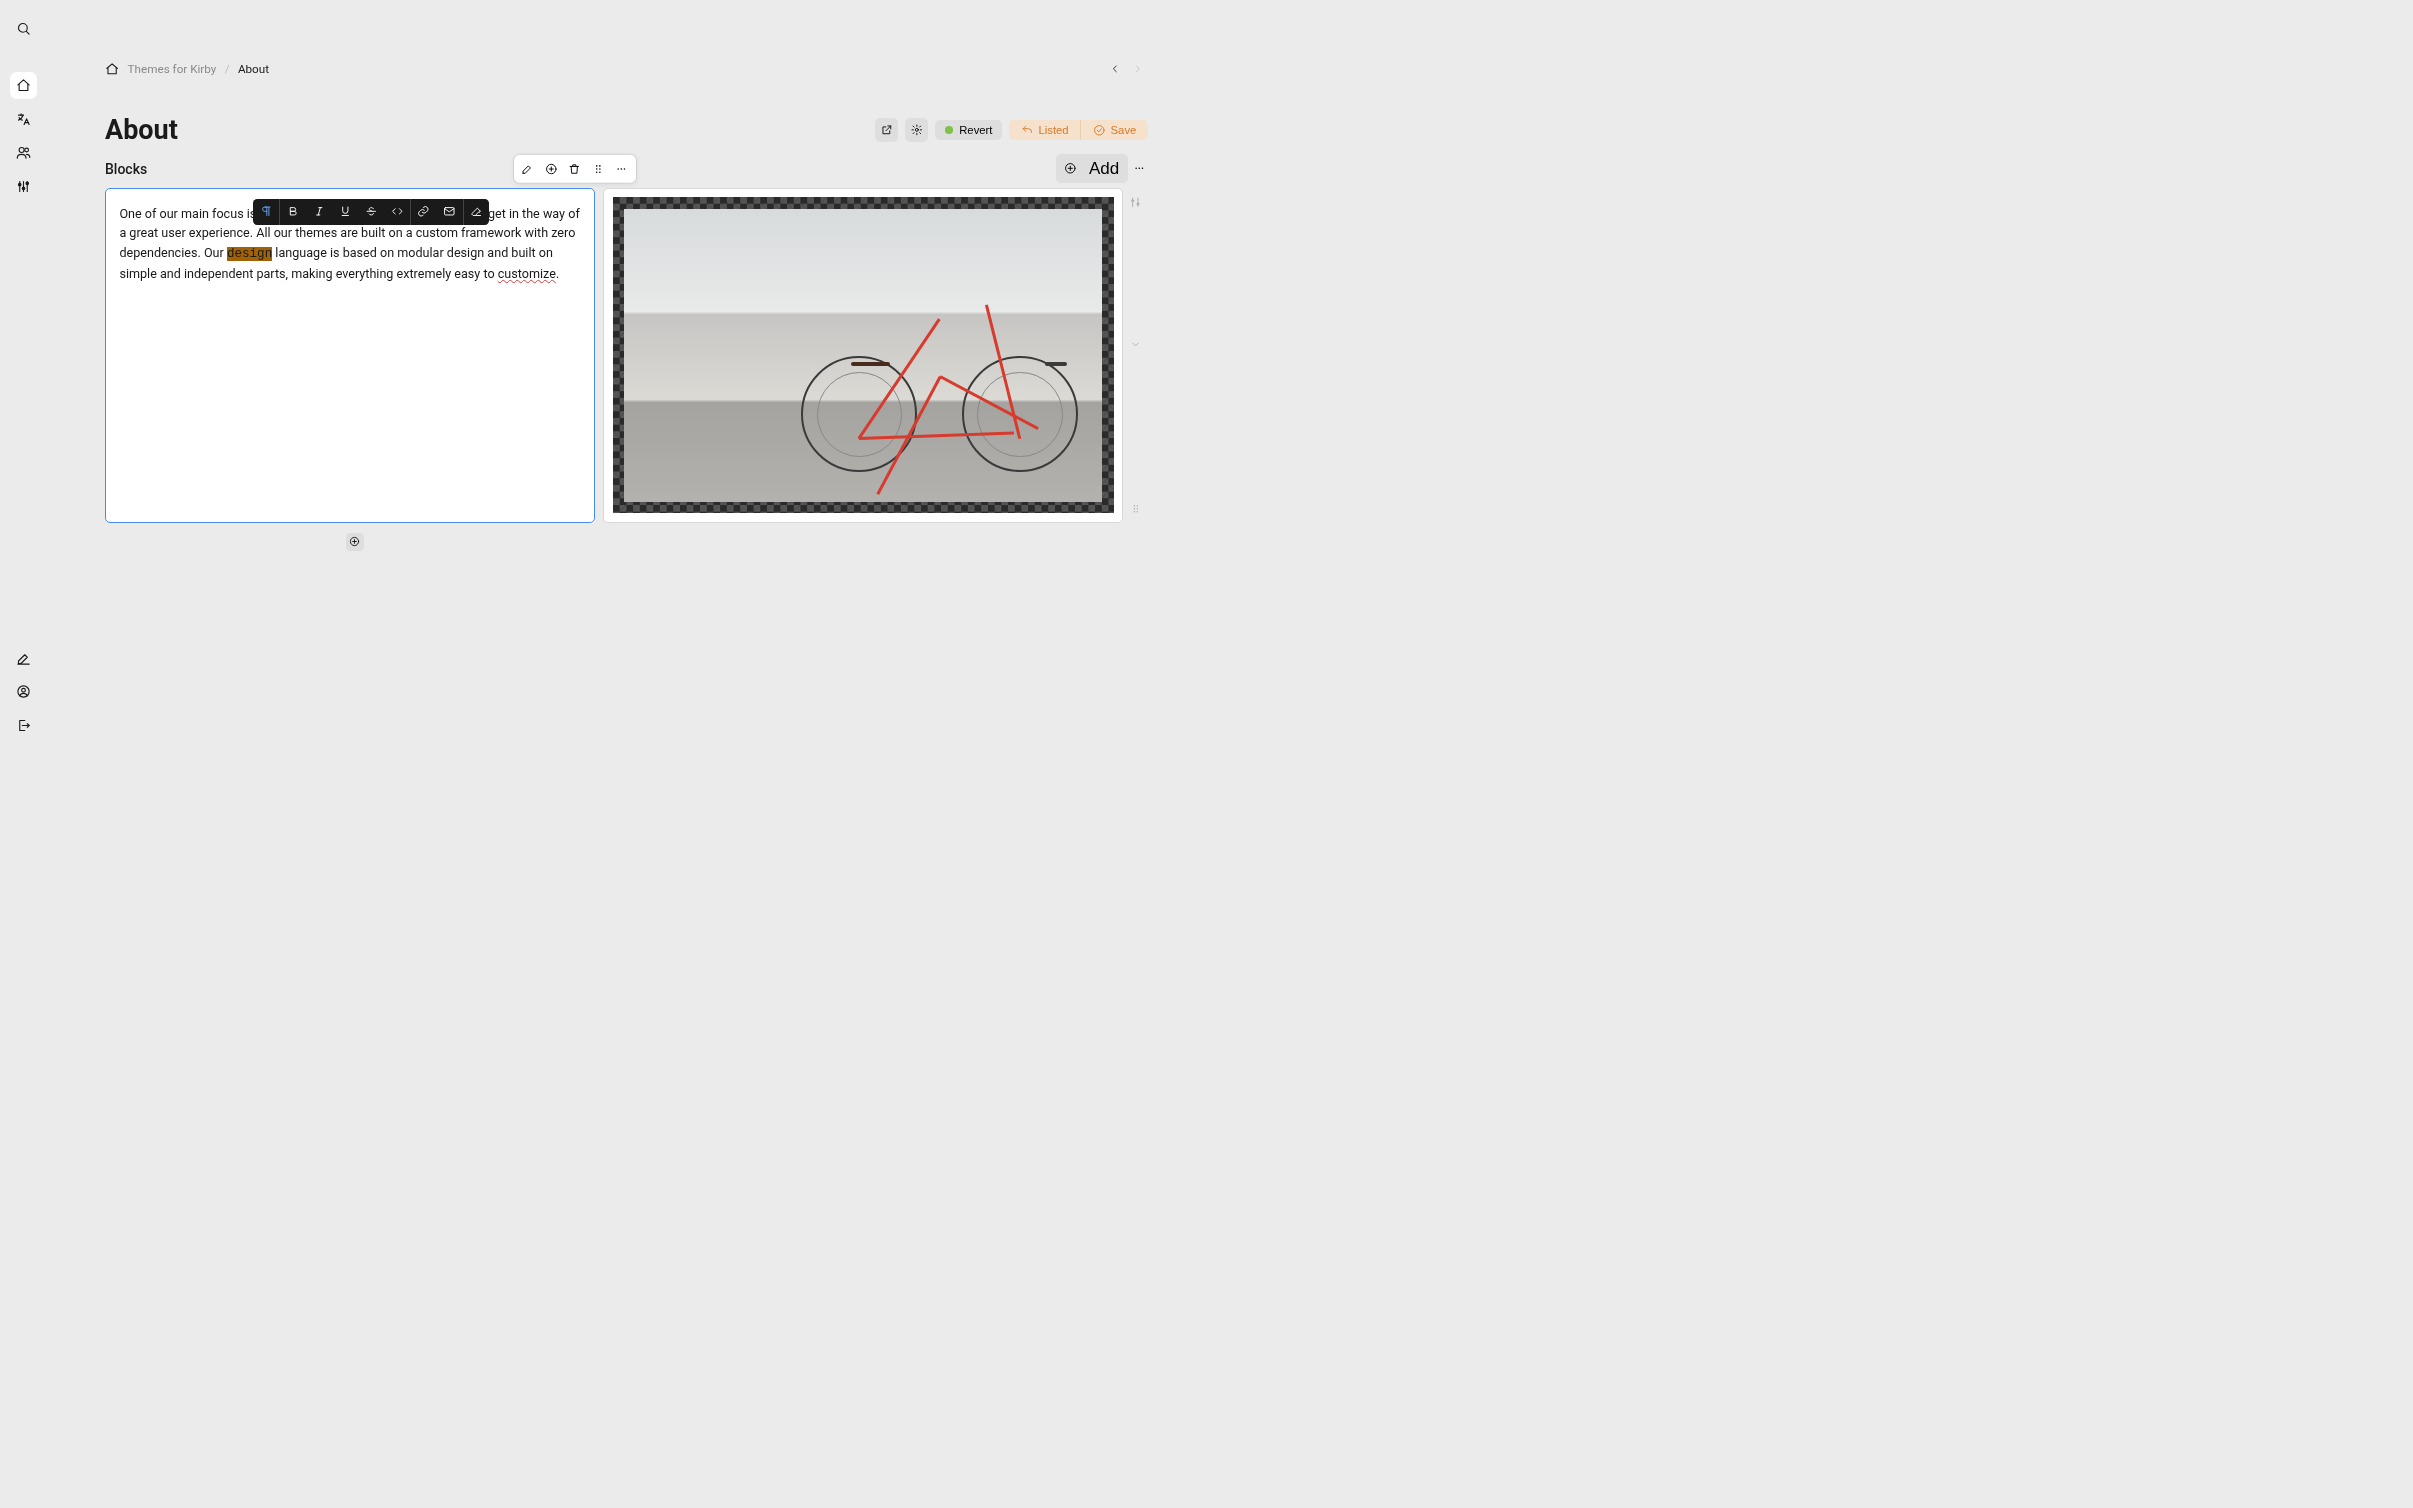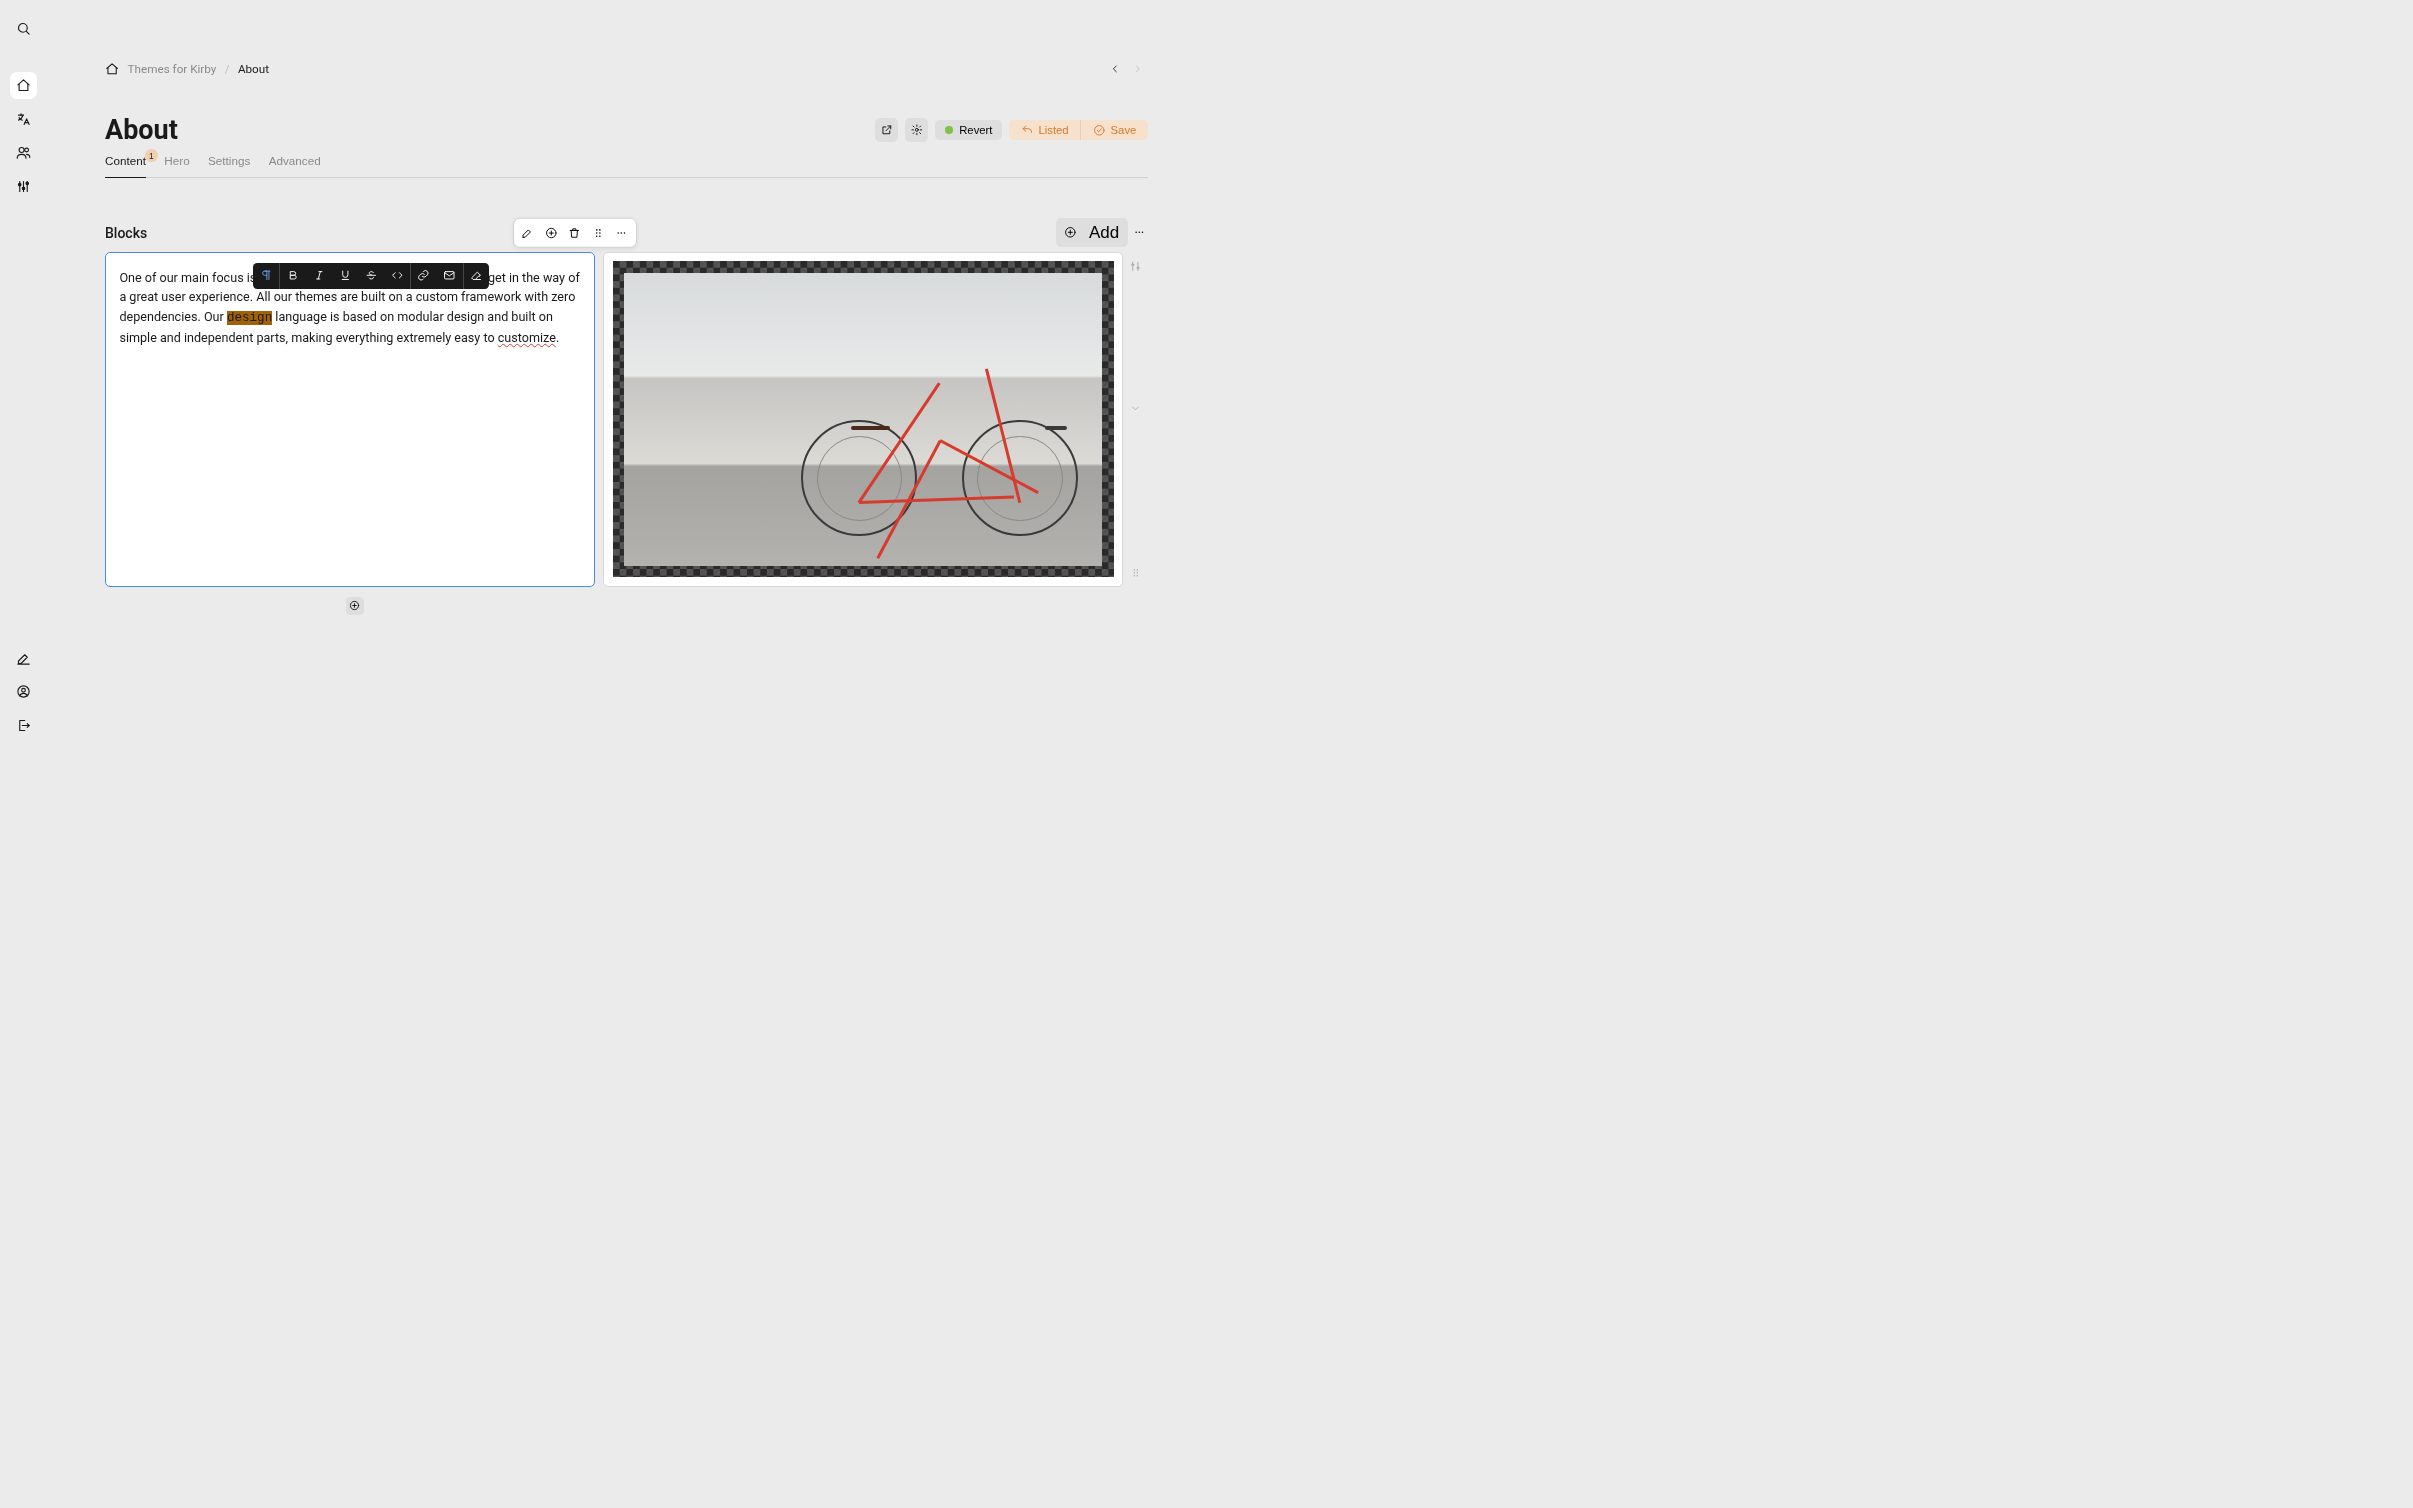--- a/index.html
+++ b/index.html
@@ -302,29 +302,20 @@
             <svg viewBox="0 0 24 24">
                 <circle cx="12" cy="12" r="9"></circle>
                 <path d="M8 12l3 3 5-6"></path>
               </svg>
             <span>Save</span>
           </button>
         </div>
       </div>
     </div>
 
-    <nav class="tabs">
-      <button class="tab active">
-        <span>Content</span>
-        <span class="badge">1</span>
-      </button>
-      <button class="tab">Hero</button>
-      <button class="tab">Settings</button>
-      <button class="tab">Advanced</button>
-    </nav>
 
     <div class="blocks-header">
       <span class="blocks-label">Blocks</span>
 
       <div class="block-toolbar">
         <button>
             <svg viewBox="0 0 24 24">
               <path d="M4 20h4l10-10-4-4L4 16v4z"></path>
             </svg>
           </button>

